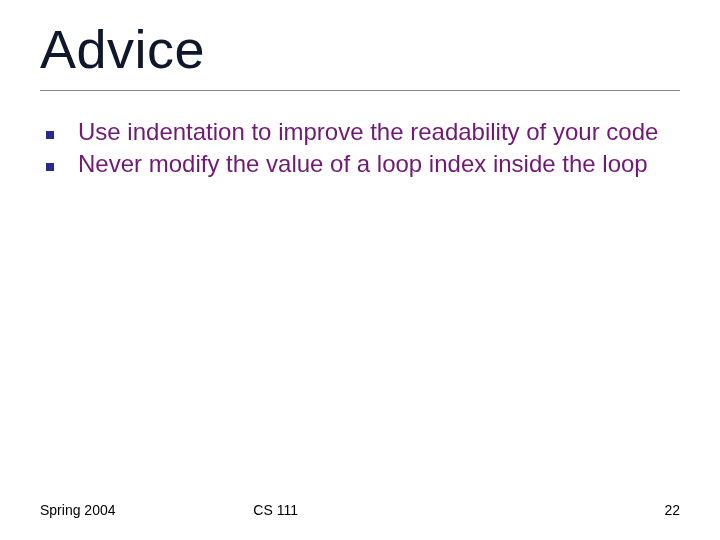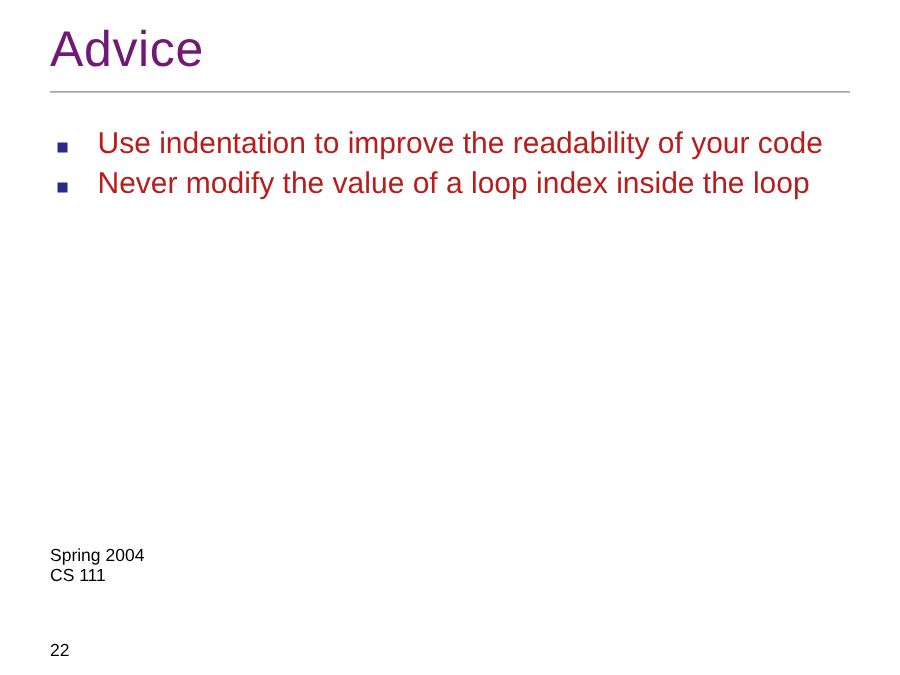--- a/index.html
+++ b/index.html
@@ -1,24 +1,24 @@
 <!DOCTYPE html>
 <html><head>
 <meta charset="utf-8">
 <style>
   * { margin: 0; padding: 0; box-sizing: border-box; }
   html, body { width: 720px; height: 540px; background: #fff; font-family: Verdana, Geneva, sans-serif; color: #000; }
   .slide { width: 720px; height: 540px; position: relative; padding: 18px 40px 0 40px; }
-  .title { font-size: 40px; color: #701a75; font-weight: 400; letter-spacing: 0.5px; font-family: Verdana, sans-serif; }
+  .title { font-size: 54px; color: #0f172a; font-weight: 400; letter-spacing: 0.5px; font-family: Verdana, sans-serif; }
   .rule { border: none; border-top: 1px solid #888; margin-top: 10px; margin-bottom: 26px; }
   .bullets { list-style: none; padding-left: 6px; }
   .bullets li { display: flex; align-items: flex-start; margin-bottom: 2px; }
   .sq { width: 8px; height: 8px; background: #2a2a8a; flex: 0 0 8px; margin-top: 14px; margin-right: 24px; }
-  .txt { font-size: 24px; line-height: 1.25; color: #b91c1c; }
-  .footer { position: absolute; bottom: 12px; left: 0; width: 100%; display: flex; justify-content: space-between; align-items: baseline; padding: 0 40px; font-size: 14px; color: #000; flex-direction: column; }
+  .txt { font-size: 24px; line-height: 1.25; color: #701a75; }
+  .footer { position: absolute; bottom: 22px; left: 0; width: 100%; display: flex; justify-content: space-between; align-items: baseline; padding: 0 40px; font-size: 14px; color: #000; }
   .fc { text-align: left; flex: 1; }
   .fl { flex: 1; text-align: left; }
   .fr { flex: 1; text-align: right; margin-top: 44px; }
 </style>
 </head>
 <body>
 
 <div class="slide">
   <h1 class="title">Advice</h1>
   <hr class="rule">

